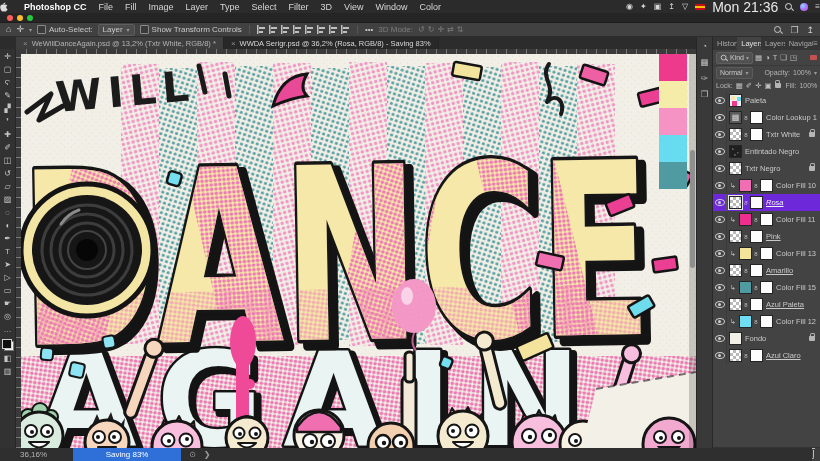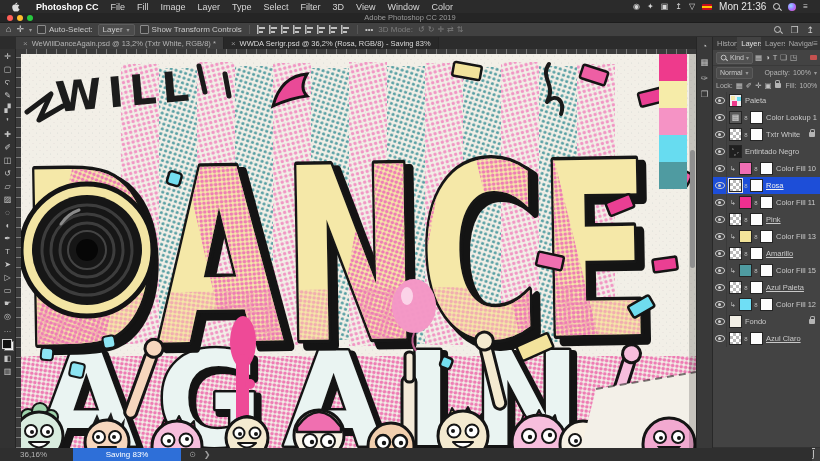--- a/index.html
+++ b/index.html
@@ -1,26 +1,26 @@
 <!DOCTYPE html>
 <html><head>
 <meta charset="utf-8">
 <style>
   html,body{margin:0;padding:0;background:#222;}
   #app{position:relative;width:820px;height:461px;overflow:hidden;background:#3a3a3a;
        font-family:"Liberation Sans",sans-serif;-webkit-font-smoothing:antialiased;cursor:default;}
   
   .menubar{position:absolute;top:0;left:0;right:0;height:13px;background:#2b2b2b;color:#ddd;
-           display:flex;align-items:center;padding:0 12px;font-size:9px;gap:0;}
+           display:flex;align-items:center;padding:0 0;font-size:9px;gap:0;}
   .menubar .apple{margin-right:10px;display:flex;align-items:center;}
   .menu-item{padding:0 6px;color:#d6d6d6;}
   .menu-item.app-name{font-weight:bold;color:#fff;}
   .menu-right{margin-left:auto;display:flex;align-items:center;gap:7px;color:#d8d8d8;font-size:8px;}
   .micon{font-size:8px;line-height:13px;}
-  .clock{font-size:10px;color:#e8e8e8;}
+  .clock{font-size:14px;color:#e8e8e8;}
   .flagicon{width:10px;height:6px;background:linear-gradient(#c60b1e 0 33%,#ffc400 33% 66%,#c60b1e 66%);border-radius:1px;}
   .magicon{width:8px;height:8px;position:relative;display:inline-block;}
   .magicon::before{content:"";position:absolute;left:0;top:0;width:5px;height:5px;border:1px solid #ddd;border-radius:50%;}
   .magicon::after{content:"";position:absolute;left:5.5px;top:6px;width:3px;height:1px;background:#ddd;transform:rotate(45deg);}
   .orbicon{width:8px;height:8px;border-radius:50%;display:inline-block;
            background:radial-gradient(circle at 35% 35%,#8fd8ff,#a66bff 55%,#ff5fa2);}
   
   .titlebar{position:absolute;top:13px;left:0;right:0;height:9px;background:#252525;border-bottom:1px solid #1d1d1d;}
   .lights{position:absolute;left:7px;top:2px;display:flex;gap:4px;}
   .light{width:6px;height:6px;border-radius:50%;}
@@ -79,21 +79,21 @@
   .kindbox{display:flex;align-items:center;gap:2px;background:#515151;border:1px solid #5e5e5e;border-radius:2px;
            height:10px;padding:0 3px;font-size:7px;flex:none;}
   .fico{font-size:7.5px;color:#c2c2c2;}
   .ftoggle{width:7px;height:5px;background:#c4514f;border-radius:1px;margin-left:auto;}
   .brow{height:13px;display:flex;align-items:center;gap:3px;padding:0 3px;flex:none;}
   .blendbox{display:flex;align-items:center;gap:3px;background:#4c4c4c;border:1px solid #5b5b5b;border-radius:2px;
             height:10px;padding:0 3px;font-size:7px;}
   .minor{font-size:7px;color:#b5b5b5;}
   .lrows{flex:none;}
   .lrow{height:17px;display:flex;align-items:center;gap:2px;padding:0 3px 0 0;}
-  .lrow.selected{background:#1d4ed8;color:#f0f0f0;}
+  .lrow.selected{background:#6d28d9;color:#f0f0f0;font-style:italic;}
   .eyecell{width:13px;align-self:stretch;display:flex;align-items:center;justify-content:center;
            border-right:1px solid #3a3a3a;flex:none;}
   .lrow.selected .eyecell{border-right-color:#585858;}
   .eyeic{width:8px;height:5px;border:1px solid #cfcfcf;border-radius:50%;position:relative;}
   .eyeic::after{content:"";position:absolute;left:2px;top:0.5px;width:3px;height:3px;border-radius:50%;background:#cfcfcf;}
   .clip{width:8px;font-size:7px;color:#bdbdbd;text-align:center;flex:none;}
   .thumb{width:13px;height:13px;border:1px solid #242424;box-sizing:border-box;flex:none;}
   .thumb.checker{background:#fff;background-image:
       linear-gradient(45deg,#b9b9b9 25%,transparent 25%,transparent 75%,#b9b9b9 75%),
       linear-gradient(45deg,#b9b9b9 25%,transparent 25%,transparent 75%,#b9b9b9 75%);
@@ -168,21 +168,20 @@
         <span class="micon">≡</span>
       </span>
   </div>
 
   <div class="titlebar">
     <div class="lights">
       <span class="light l-red"></span>
       <span class="light l-yellow"></span>
       <span class="light l-green"></span>
     </div>
-    <div class="wtitle">Adobe Photoshop CC 2019</div>
   </div>
 
   <div class="optionsbar">
     <span class="ob-ico">⌂</span>
     <span class="ob-ico">✛</span>
     <span class="caret">▾</span>
     <span class="obgroup">
       <span class="cb"></span>
       <span>Auto-Select:</span>
     </span>
@@ -588,20 +587,28 @@
           <span class="eyecell">
             <span class="eyeic"></span>
           </span>
           <span class="thumb texture"></span>
           <span class="lname">Entintado Negro</span>
         </div>
         <div class="lrow">
           <span class="eyecell">
             <span class="eyeic"></span>
           </span>
+          <span class="thumb checker"></span>
+          <span class="lname">Txtr Negro</span>
+          <span class="lockic"></span>
+        </div>
+        <div class="lrow">
+          <span class="eyecell">
+            <span class="eyeic"></span>
+          </span>
           <span class="clip">↳</span>
           <span class="thumb" style="background: rgb(240, 110, 180);"></span>
           <span class="link8">8</span>
           <span class="maskthumb"></span>
           <span class="lname">Color Fill 10</span>
         </div>
         <div class="lrow selected">
           <span class="eyecell">
             <span class="eyeic"></span>
           </span>

